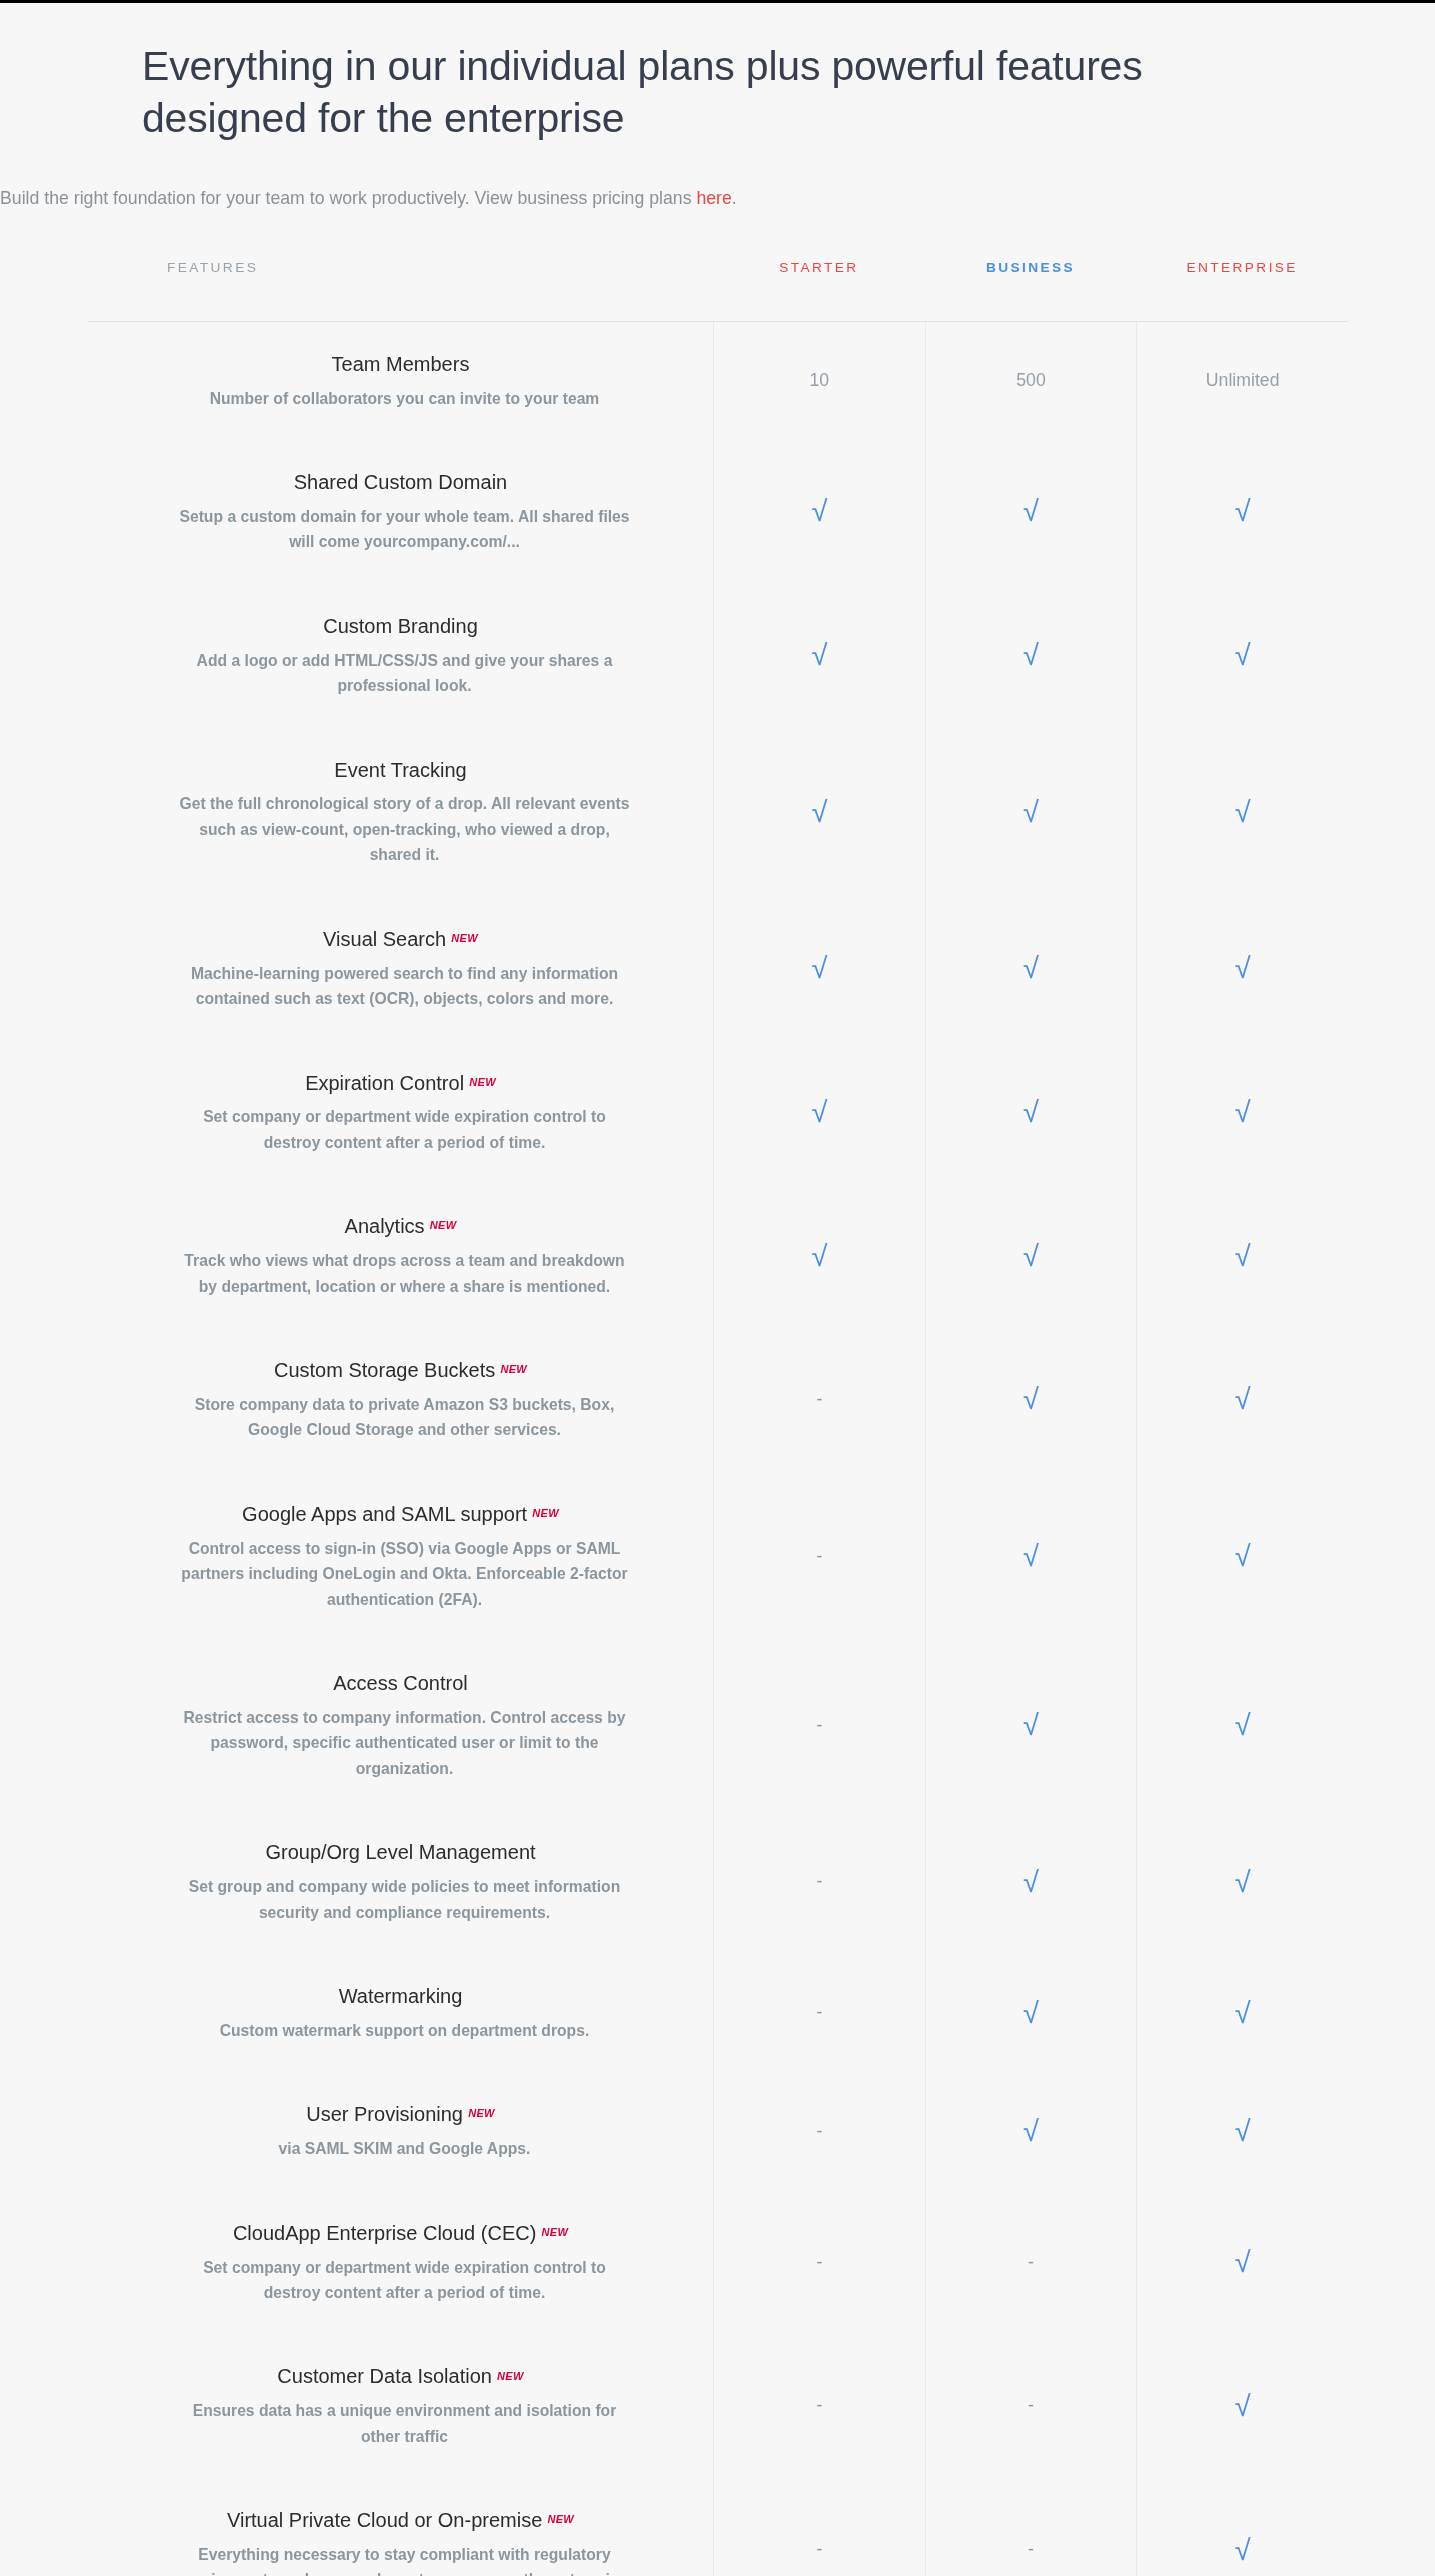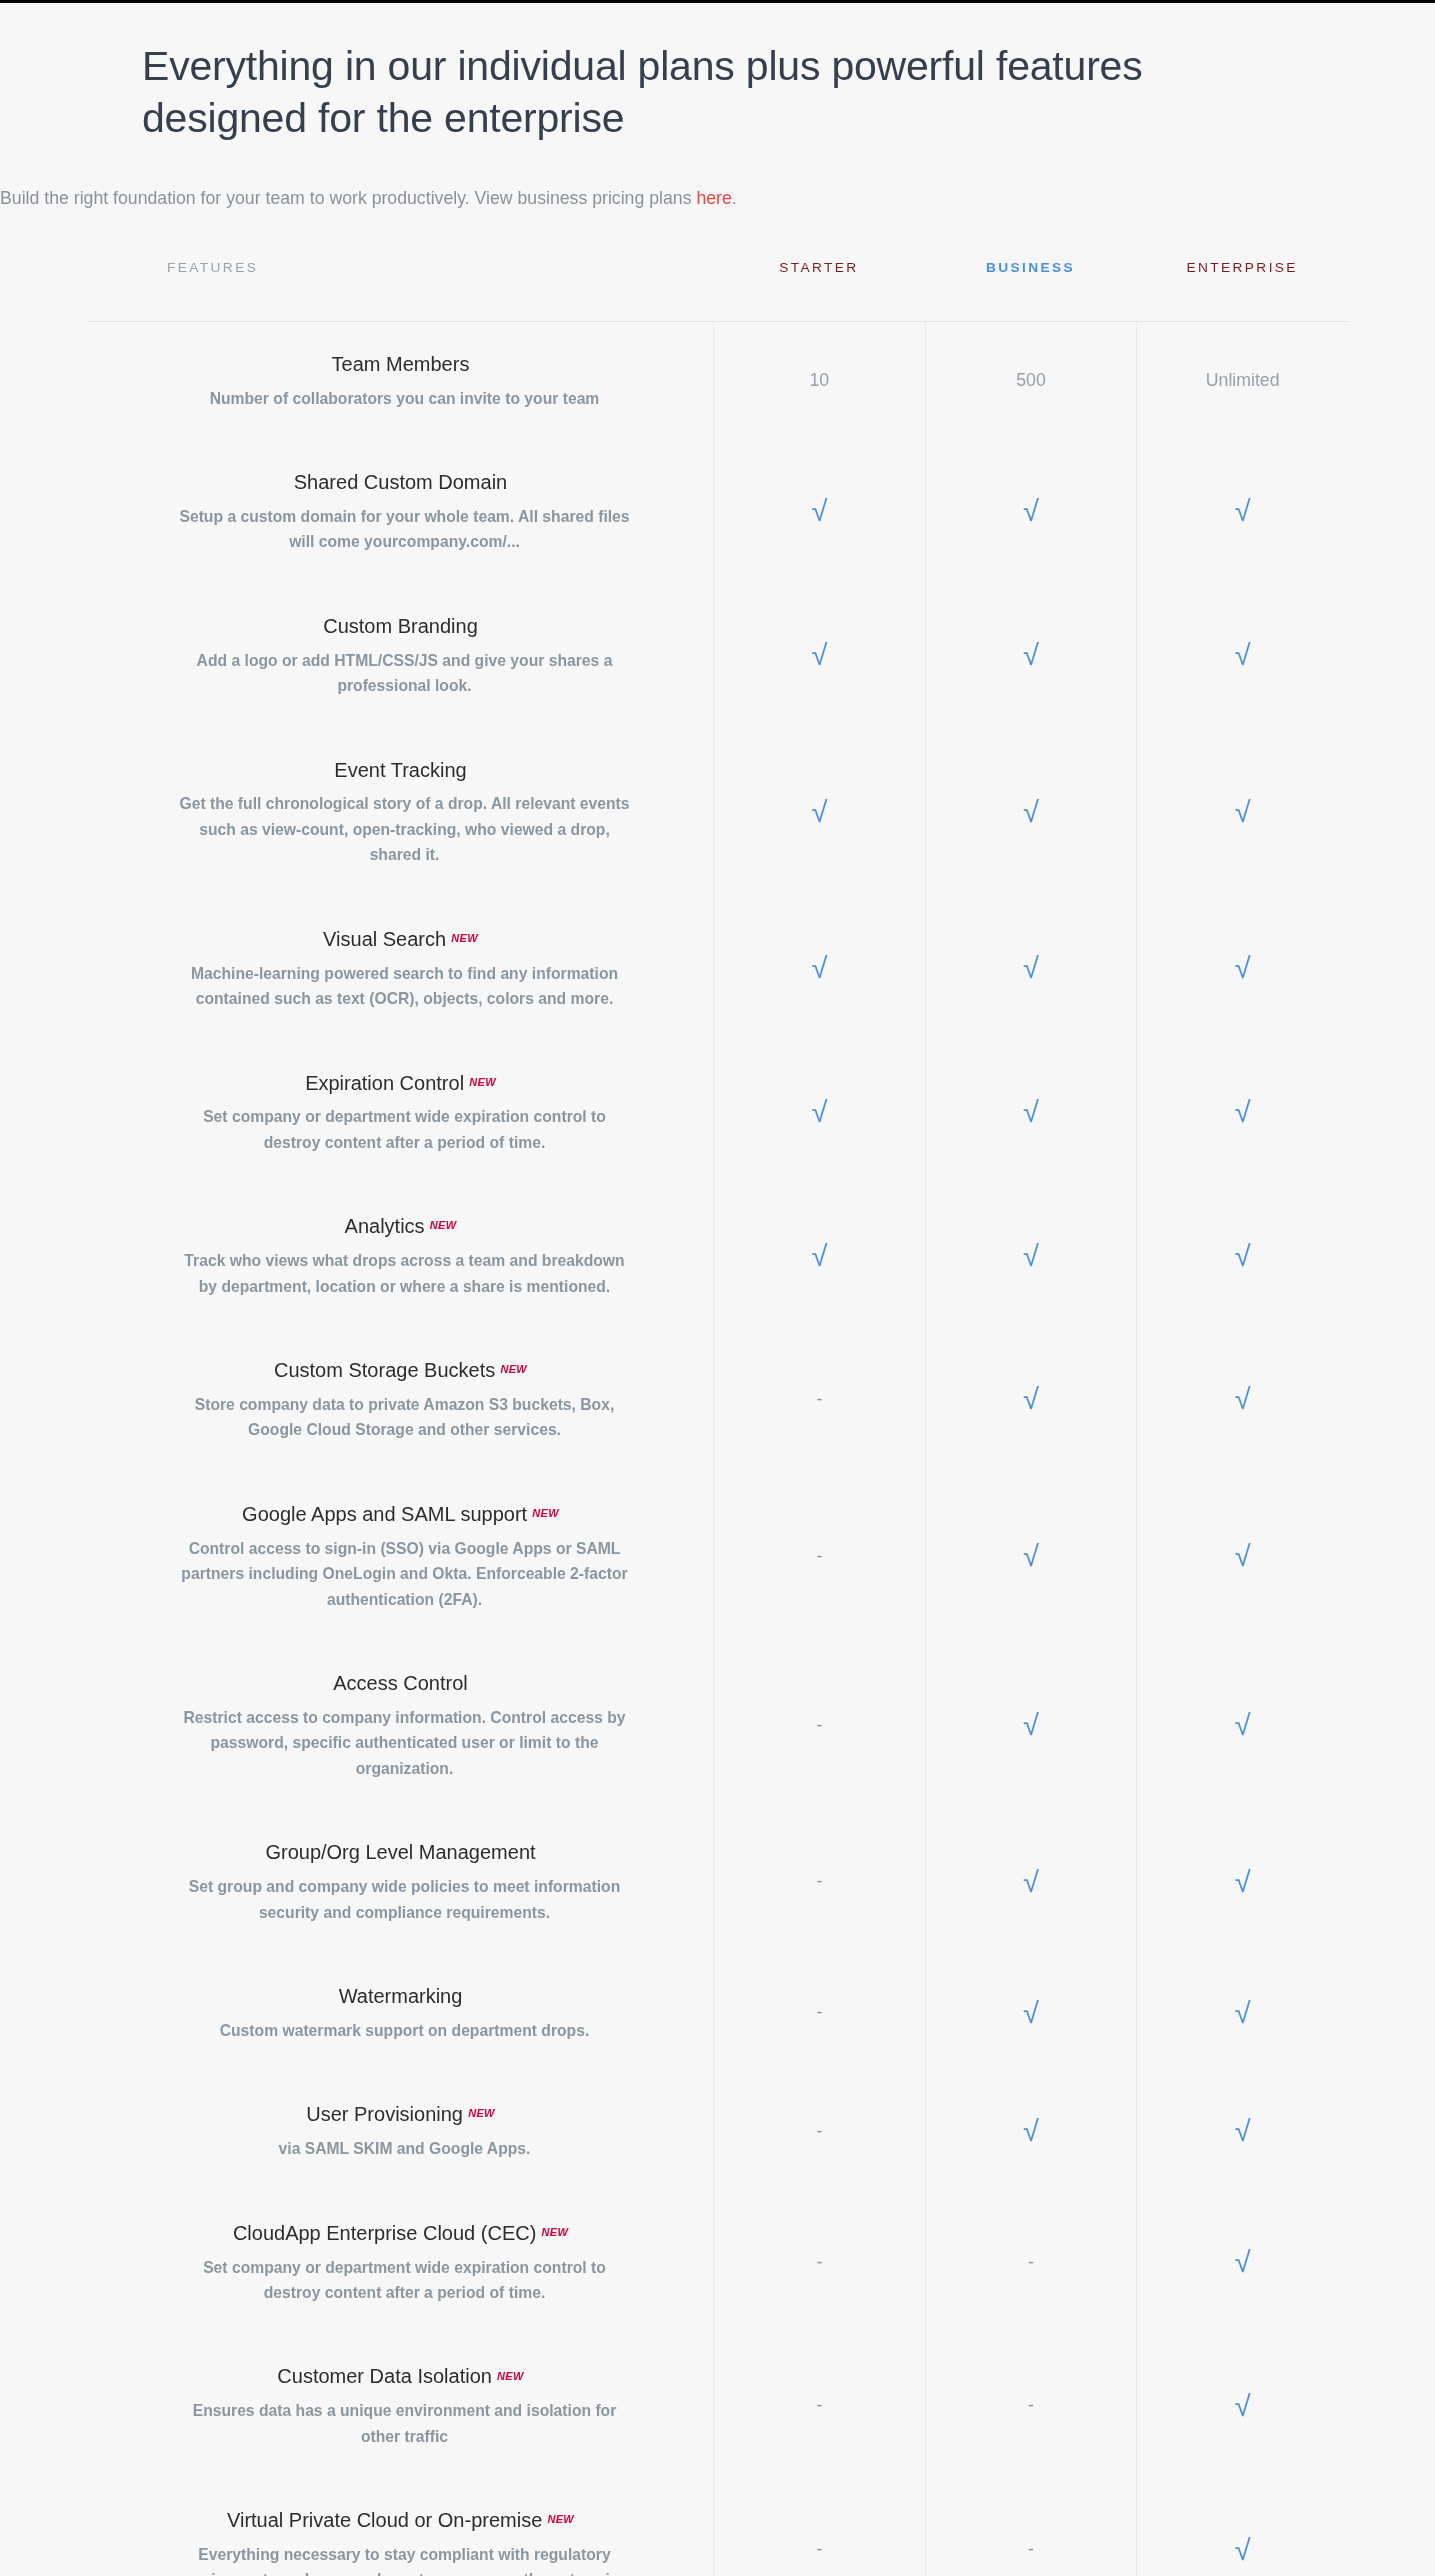--- a/index.html
+++ b/index.html
@@ -73,21 +73,21 @@
     letter-spacing: 2.4px;
     color: #9aa3ab;
     font-weight: 400;
   }
 
   .col-head .ch-plan {
     flex: 1;
     text-align: center;
     font-size: 13.7px;
     letter-spacing: 2.4px;
-    color: #7f1d1d;
+    color: #ef4444;
     font-weight: 400;
   }
 
   .col-head .ch-plan.is-active { color: #4a90e2; font-weight: 700; }
 
   .grid {
     border-top: 1.3px solid #e2e4e6;
   }
 
   .row {

